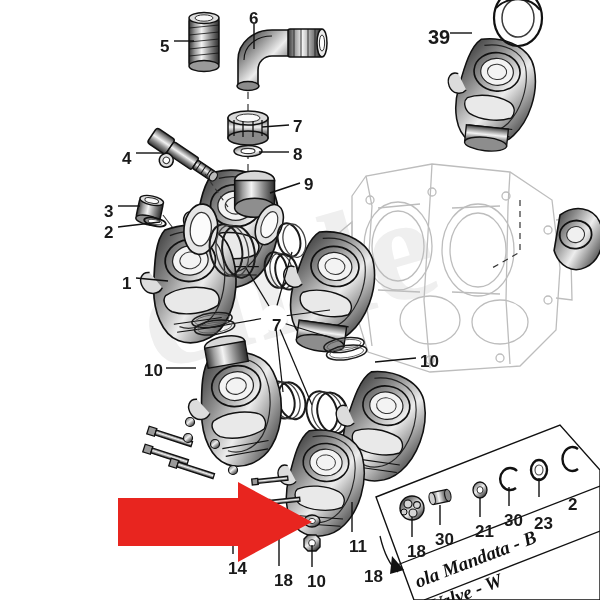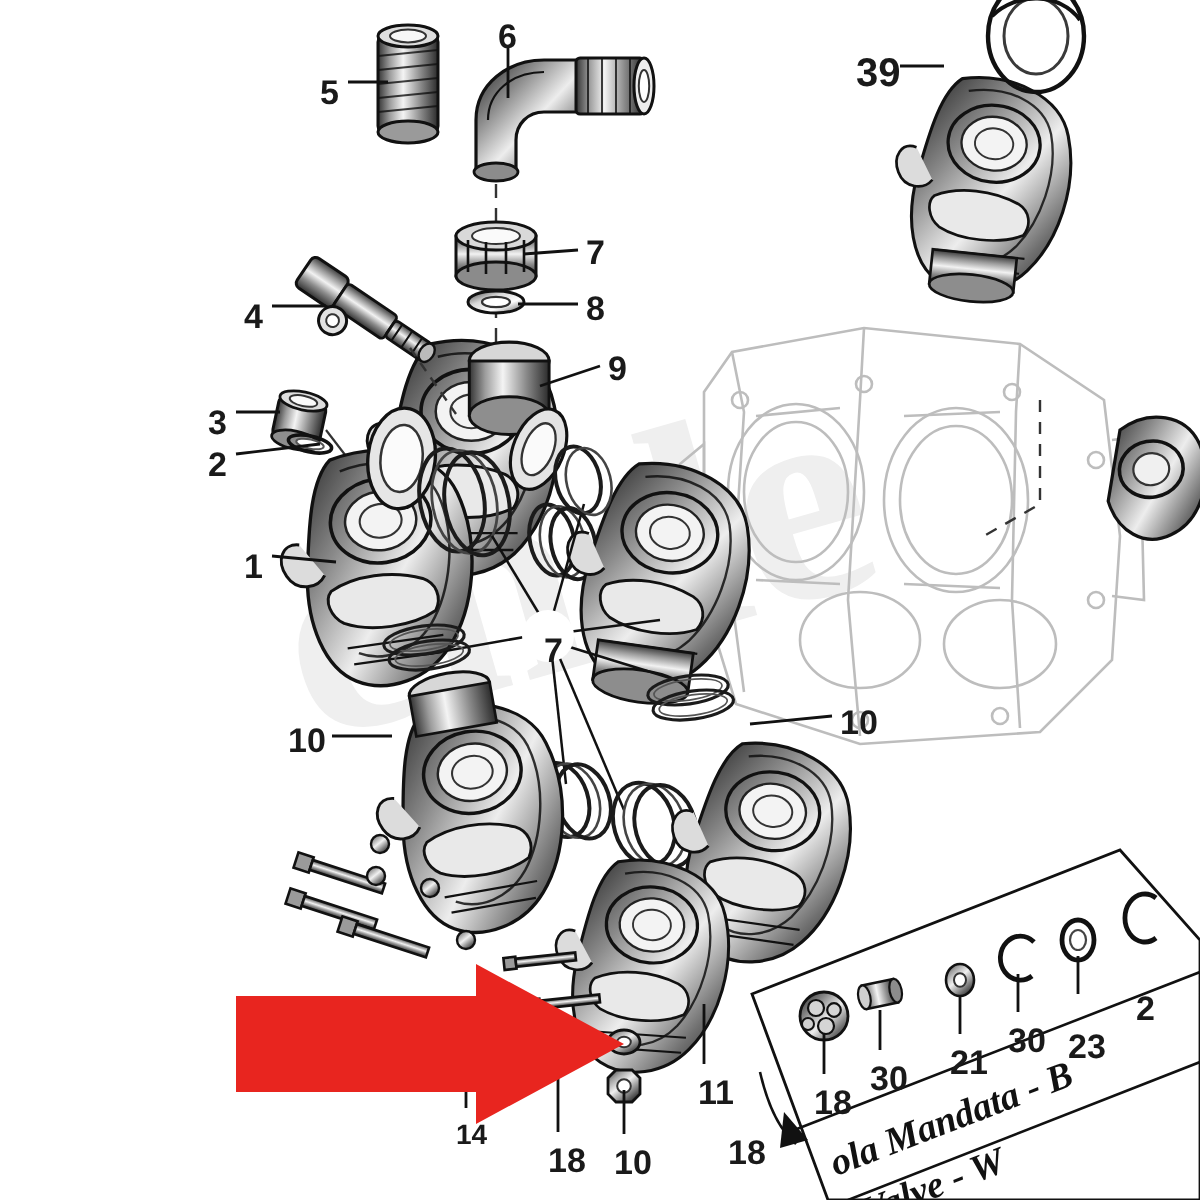--- a/index.html
+++ b/index.html
@@ -409,21 +409,21 @@
       <div class="callout-num" style="left: 249px; top: 10px; font-size: 17px;">6</div>
       <div class="callout-num" style="left: 293px; top: 118px; font-size: 17px;">7</div>
       <div class="callout-num" style="left: 293px; top: 146px; font-size: 17px;">8</div>
       <div class="callout-num" style="left: 304px; top: 176px; font-size: 17px;">9</div>
       <div class="callout-num" style="left: 272px; top: 317px; font-size: 17px;">7</div>
       <div class="callout-num" style="left: 144px; top: 362px; font-size: 17px;">10</div>
       <div class="callout-num" style="left: 420px; top: 353px; font-size: 17px;">10</div>
       <div class="callout-num" style="left: 349px; top: 538px; font-size: 17px;">11</div>
       <div class="callout-num" style="left: 307px; top: 573px; font-size: 17px;">10</div>
       <div class="callout-num" style="left: 274px; top: 572px; font-size: 17px;">18</div>
-      <div class="callout-num" style="left: 228px; top: 560px; font-size: 14px;">14</div>
+      <div class="callout-num" style="left: 228px; top: 560px; font-size: 17px;">14</div>
       <div class="callout-num" style="left: 364px; top: 568px; font-size: 17px;">18</div>
       <div class="callout-num" style="left: 407px; top: 543px; font-size: 17px;">18</div>
       <div class="callout-num" style="left: 435px; top: 531px; font-size: 17px;">30</div>
       <div class="callout-num" style="left: 475px; top: 523px; font-size: 17px;">21</div>
       <div class="callout-num" style="left: 504px; top: 512px; font-size: 17px;">30</div>
       <div class="callout-num" style="left: 534px; top: 503px; font-size: 17px; margin-top: 12px;">23</div>
       <div class="callout-num" style="left: 568px; top: 496px; font-size: 17px;">2</div>
       <div class="callout-num" style="left: 428px; top: 27px; font-size: 20px;">39</div>
     </div>
 

